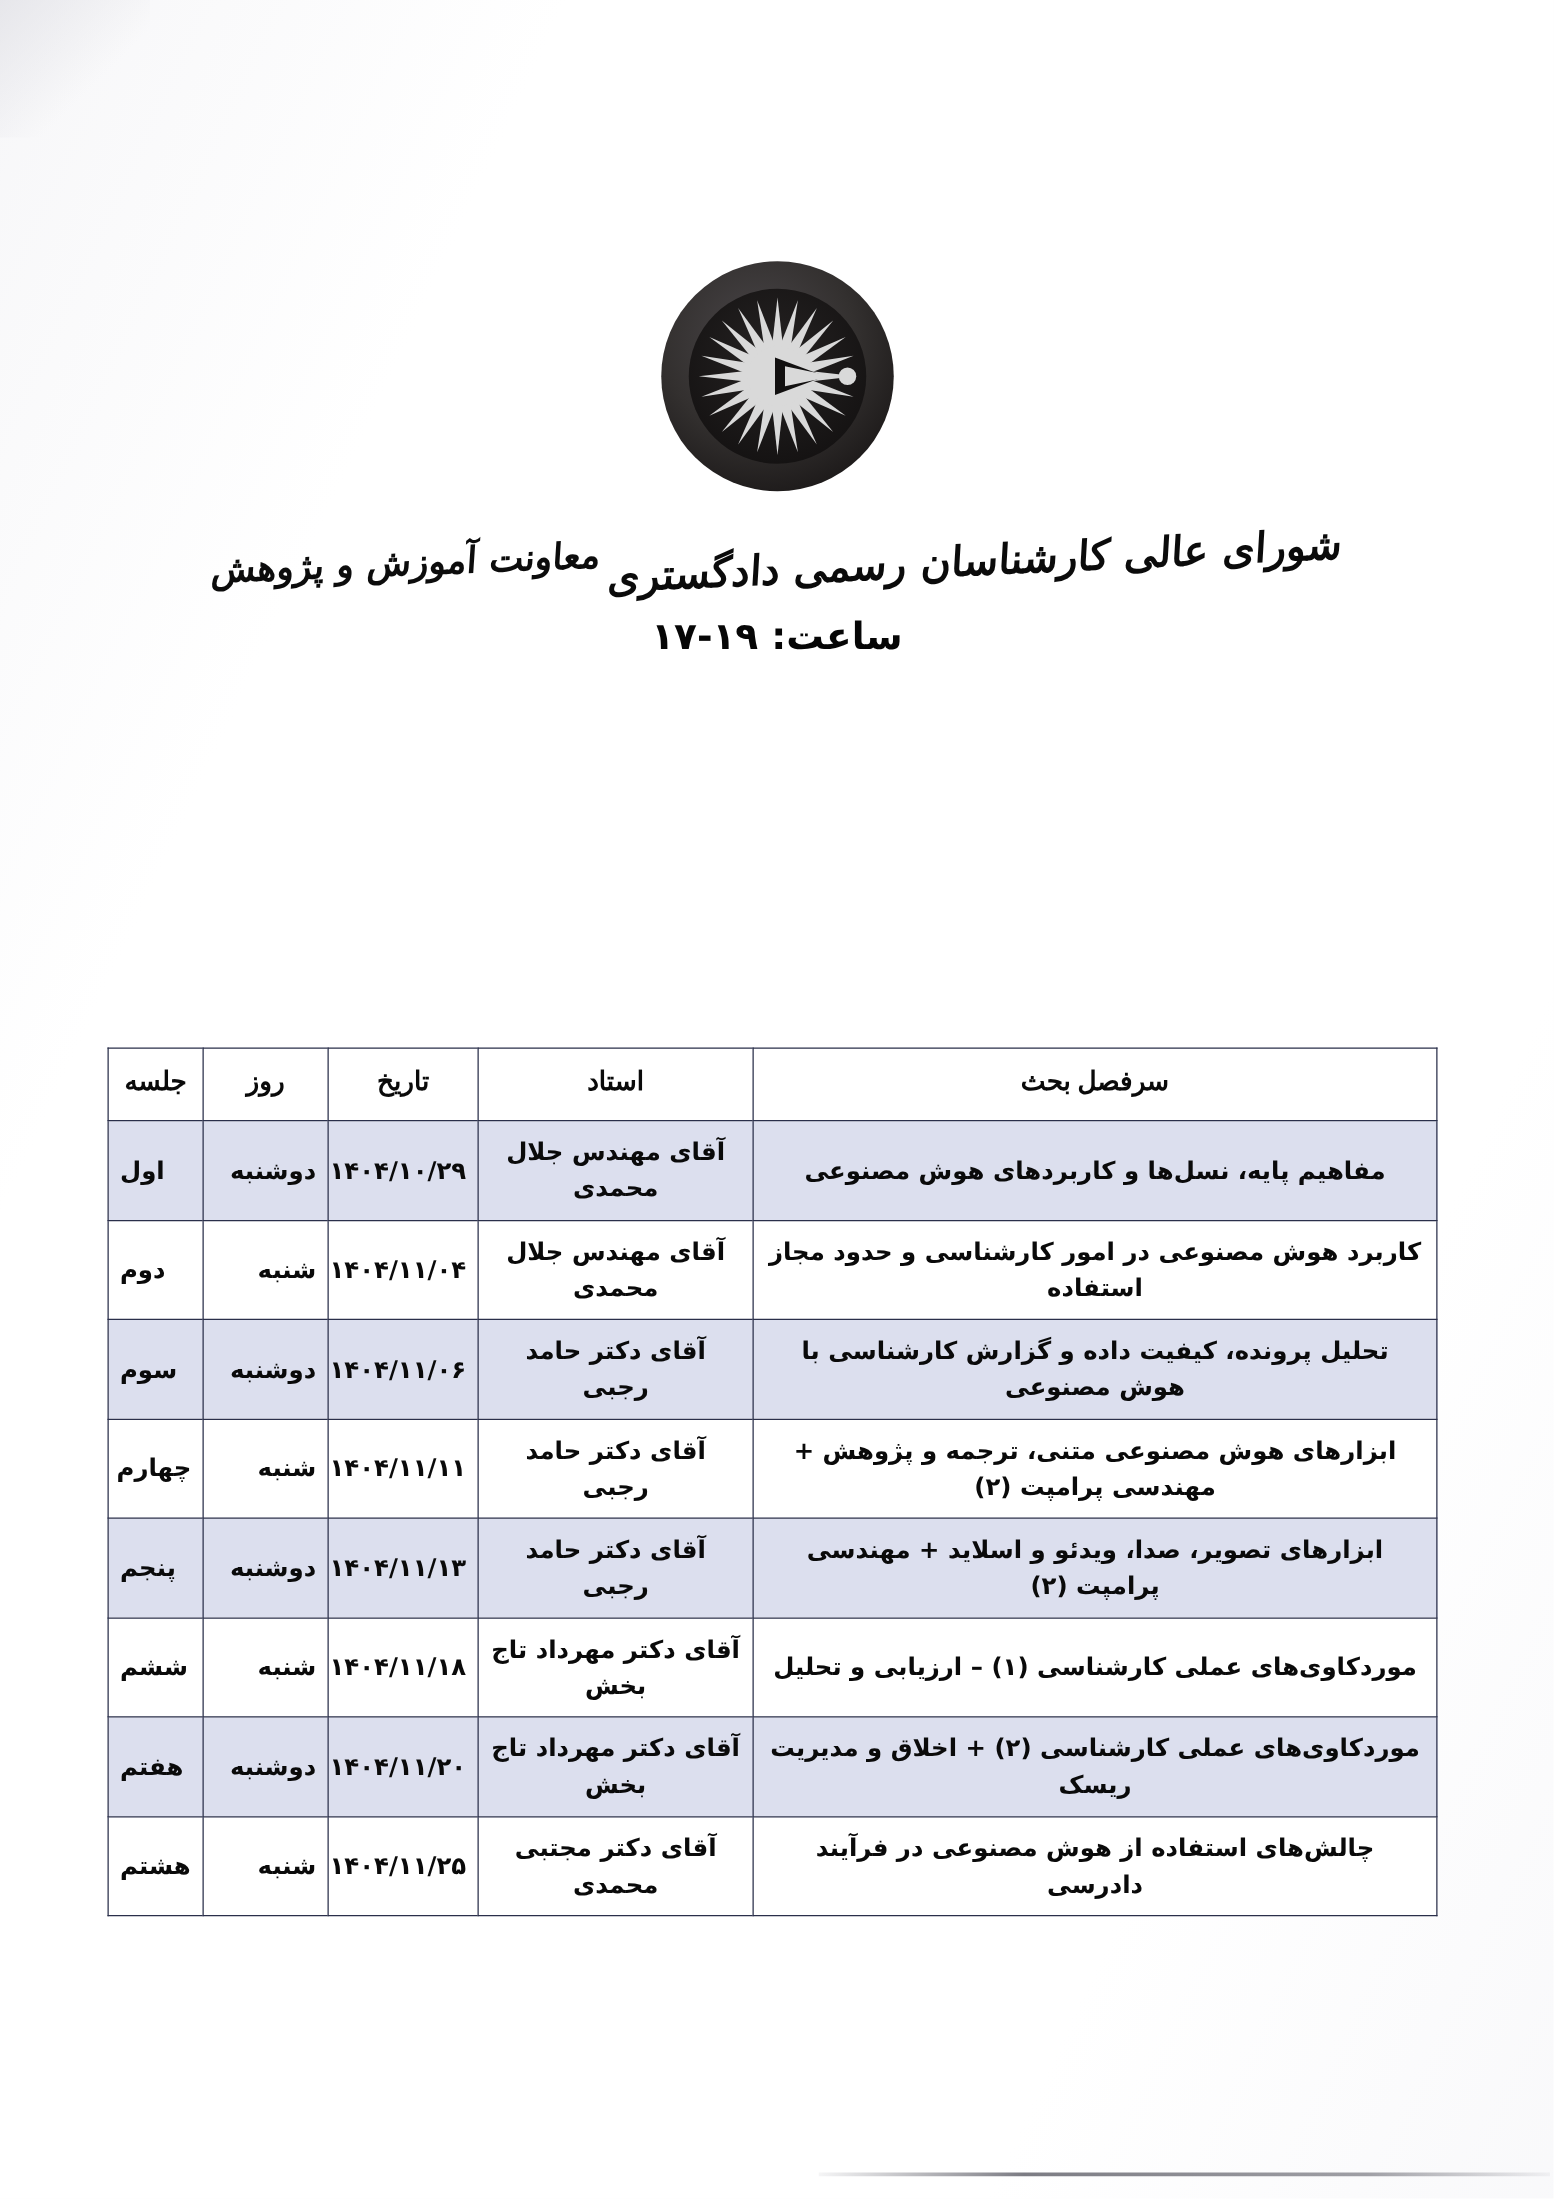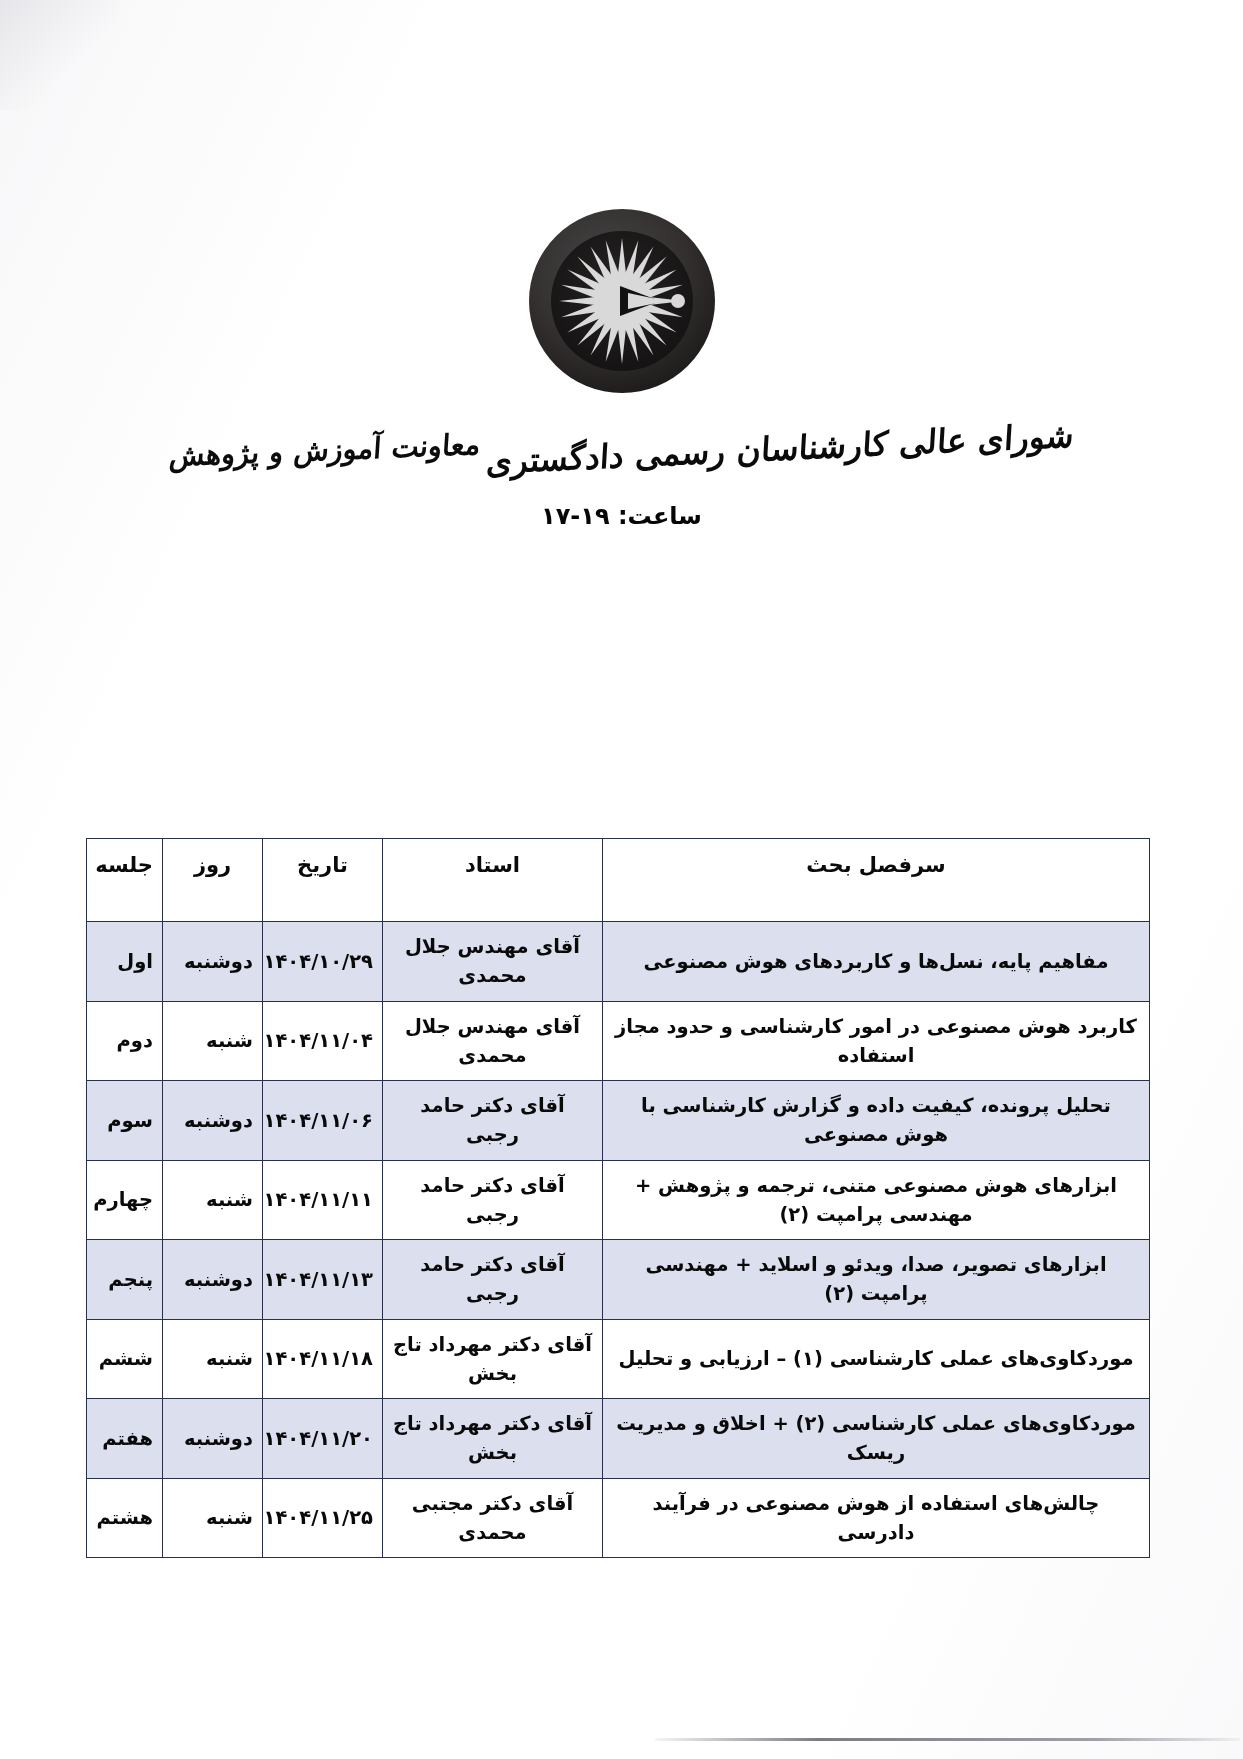--- a/index.html
+++ b/index.html
@@ -97,22 +97,22 @@
   }
   .course-title {
     margin-top: 20px;
     font-size: 25.5px;
     font-weight: 700;
     color: #070707;
     letter-spacing: -0.4px;
     line-height: 1.25;
   }
   .course-time {
-    margin-top: 34px;
-    font-size: 24px;
+    margin-top: 24px;
+    font-size: 30px;
     font-weight: 700;
     color: #060606;
     letter-spacing: -0.2px;
   }
 
   
   .sched-table-wrap {
     position: absolute;
     left: 86px;
     top: 838px;
@@ -134,23 +134,24 @@
     font-size: 19.5px;
     font-weight: 700;
     line-height: 1.5;
   }
   table.sched thead th {
     height: 46px;
     text-align: center;
     font-size: 21px;
     background: #ffffff;
     padding-top: 4px;
-    padding-bottom: 32px;
-  }
-  .col-session  { width: 76px;  text-align: right; }
+    padding-bottom: 7px;
+    font-family: Liberation Serif, serif;
+  }
+  .col-session  { width: 76px;  text-align: left; }
   .col-day      { width: 100px; }
   .col-date     { width: 120px; text-align: left; letter-spacing: 0.4px; }
   .col-teacher  { width: 220px; text-align: center; }
   .col-topic    { width: auto;  text-align: center; }
 
   tr.shade td { background: #dcdfee; }
   tr.plain td { background: #ffffff; }
 
   td.topic-cell { padding-right: 14px; padding-left: 14px; }
 

